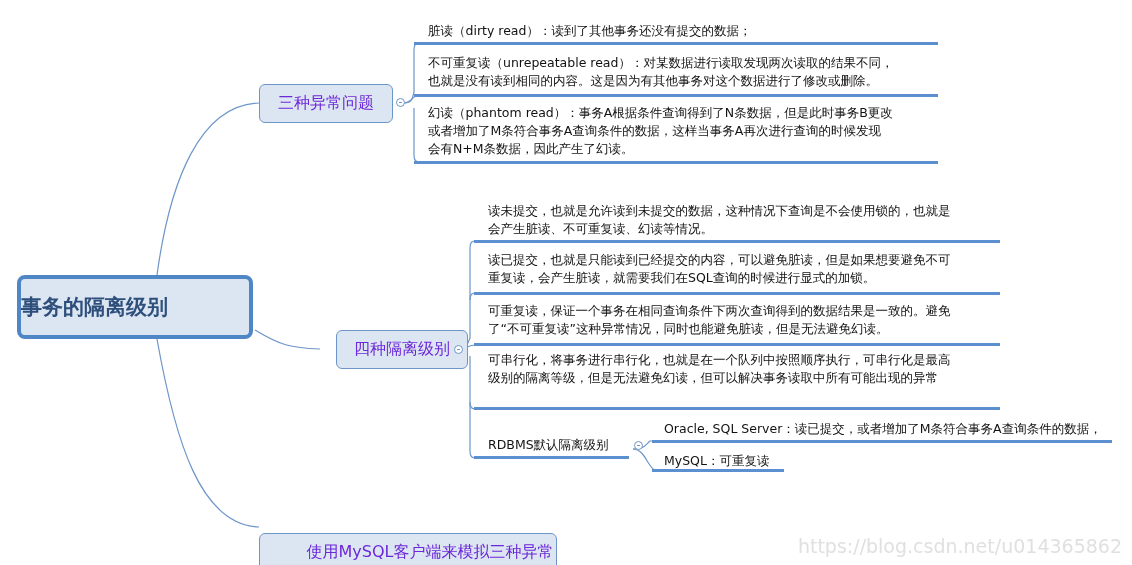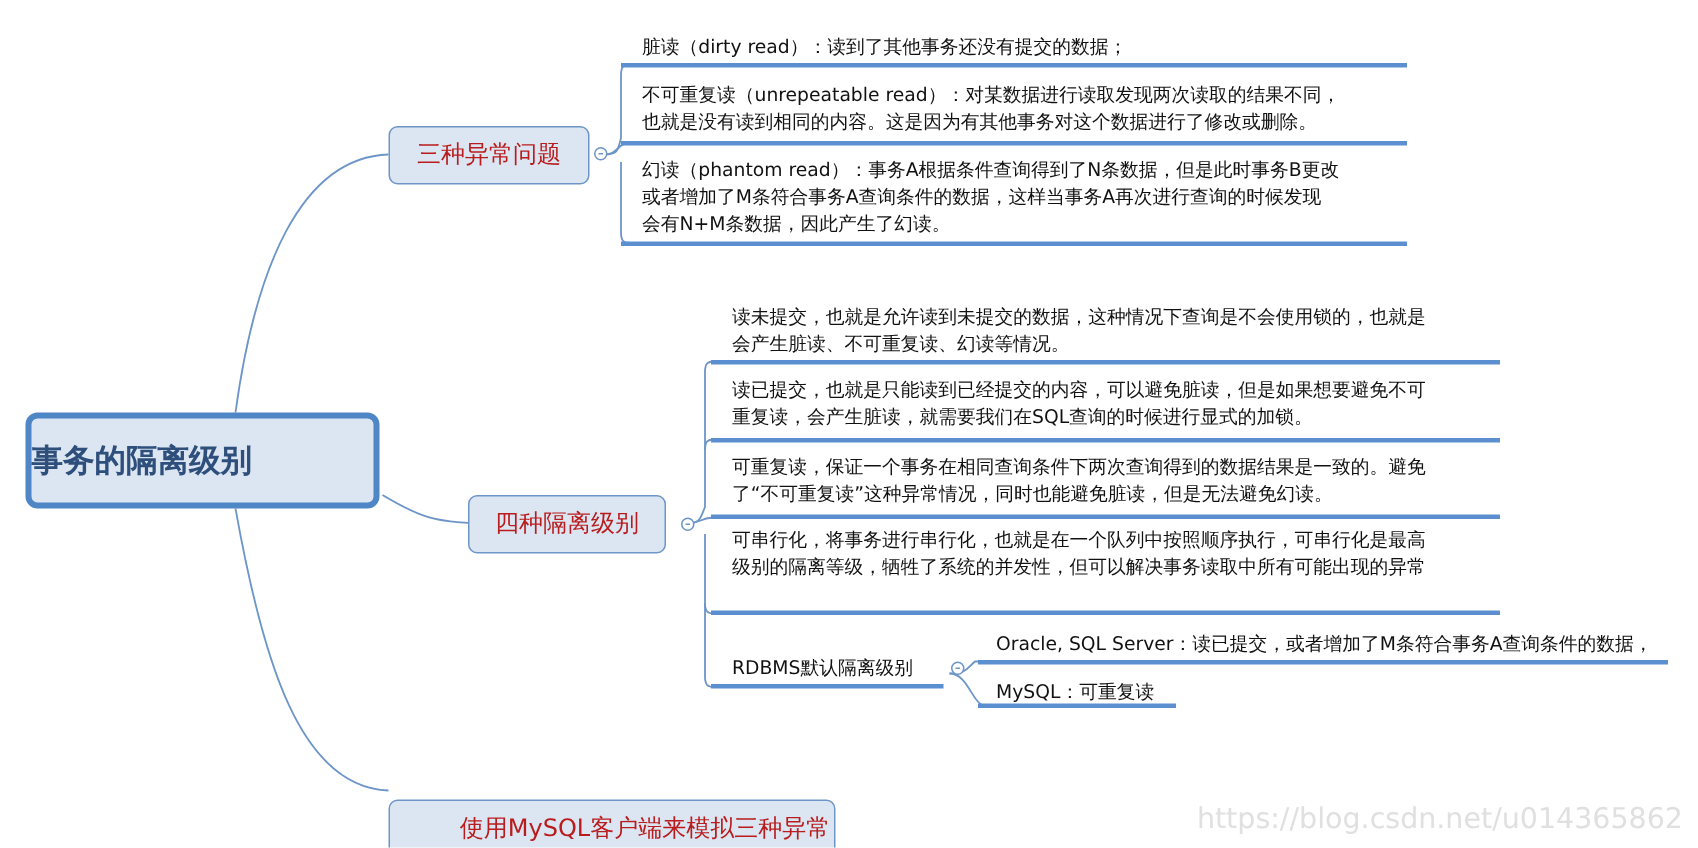--- a/index.html
+++ b/index.html
@@ -5,21 +5,21 @@
   html, body { margin: 0; padding: 0; background: #ffffff; }
   body { width: 1132px; height: 565px; position: relative; overflow: hidden;
          font-family: "DejaVu Sans", "Liberation Sans", sans-serif; color: #111; }
   .abs { position: absolute; }
   svg.lines { position: absolute; left: 0; top: 0; width: 1132px; height: 565px; }
   .root { left: 17px; top: 275px; width: 236px; height: 64px; box-sizing: border-box;
           border: 4px solid #4f86c6; border-radius: 8px; background: #dce6f2;
           display: flex; align-items: center; justify-content: flex-start;
           font-size: 21px; font-weight: bold; color: #2e4f7c; }
   .topic { box-sizing: border-box; border: 1px solid #6d95c8; border-radius: 6px; background: #dce6f2;
-           display: flex; align-items: center; justify-content: center; font-size: 16px; color: #b91c1c; }
+           display: flex; align-items: center; justify-content: center; font-size: 16px; color: #6d28d9; }
   .leaf { font-size: 12.5px; line-height: 18px; color: #111; white-space: nowrap; }
   .uline { position: absolute; height: 3px; background: #5b8fd0; }
   .collapse { position: absolute; width: 9px; height: 9px; border: 1px solid #6d95c8; border-radius: 50%;
               background: #fff; box-sizing: border-box; }
   .collapse::after { content: ""; position: absolute; left: 2px; right: 2px; top: 3px; height: 1px; background: #6d95c8; }
   .watermark { right: 10px; bottom: 8px; font-size: 19px; color: #e0e0e0; }
 </style>
 </head>
 <body>
 
@@ -65,21 +65,21 @@
 </div>
 <div class="uline" style="left:414px; top:94px; width:524px;"></div>
 
 <div class="abs leaf" style="left:428px; top:104px;">
   <div>幻读（phantom read）：事务A根据条件查询得到了N条数据，但是此时事务B更改</div>
   <div>或者增加了M条符合事务A查询条件的数据，这样当事务A再次进行查询的时候发现</div>
   <div>会有N+M条数据，因此产生了幻读。</div>
 </div>
 <div class="uline" style="left:414px; top:161px; width:524px;"></div>
 
-<div class="abs topic" style="left:312px; top:330px; width:132px; height:39px;">
+<div class="abs topic" style="left:336px; top:330px; width:132px; height:39px;">
   <span>四种隔离级别</span>
 </div>
 <div class="collapse" style="left:454px; top:345px;"></div>
 
 <div class="abs leaf" style="left:488px; top:202px;">
   <div>读未提交，也就是允许读到未提交的数据，这种情况下查询是不会使用锁的，也就是</div>
   <div>会产生脏读、不可重复读、幻读等情况。</div>
 </div>
 <div class="uline" style="left:474px; top:240px; width:526px;"></div>
 
@@ -90,21 +90,21 @@
 <div class="uline" style="left:474px; top:292px; width:526px;"></div>
 
 <div class="abs leaf" style="left:488px; top:302px;">
   <div>可重复读，保证一个事务在相同查询条件下两次查询得到的数据结果是一致的。避免</div>
   <div>了“不可重复读”这种异常情况，同时也能避免脏读，但是无法避免幻读。</div>
 </div>
 <div class="uline" style="left:474px; top:343px; width:526px;"></div>
 
 <div class="abs leaf" style="left:488px; top:351px;">
   <div>可串行化，将事务进行串行化，也就是在一个队列中按照顺序执行，可串行化是最高</div>
-  <div>级别的隔离等级，牺牲了系统的并发性，但可以解决事务读取中所有可能出现的异常</div>
+  <div>级别的隔离等级，但是无法避免幻读，但可以解决事务读取中所有可能出现的异常</div>
 </div>
 <div class="uline" style="left:474px; top:407px; width:526px;"></div>
 
 <div class="abs leaf" style="left:488px; top:436px;">
   <div>RDBMS默认隔离级别</div>
 </div>
 <div class="uline" style="left:474px; top:456px; width:155px;"></div>
 <div class="collapse" style="left:634px; top:441px;"></div>
 
 <div class="abs leaf" style="left:664px; top:420px;">

